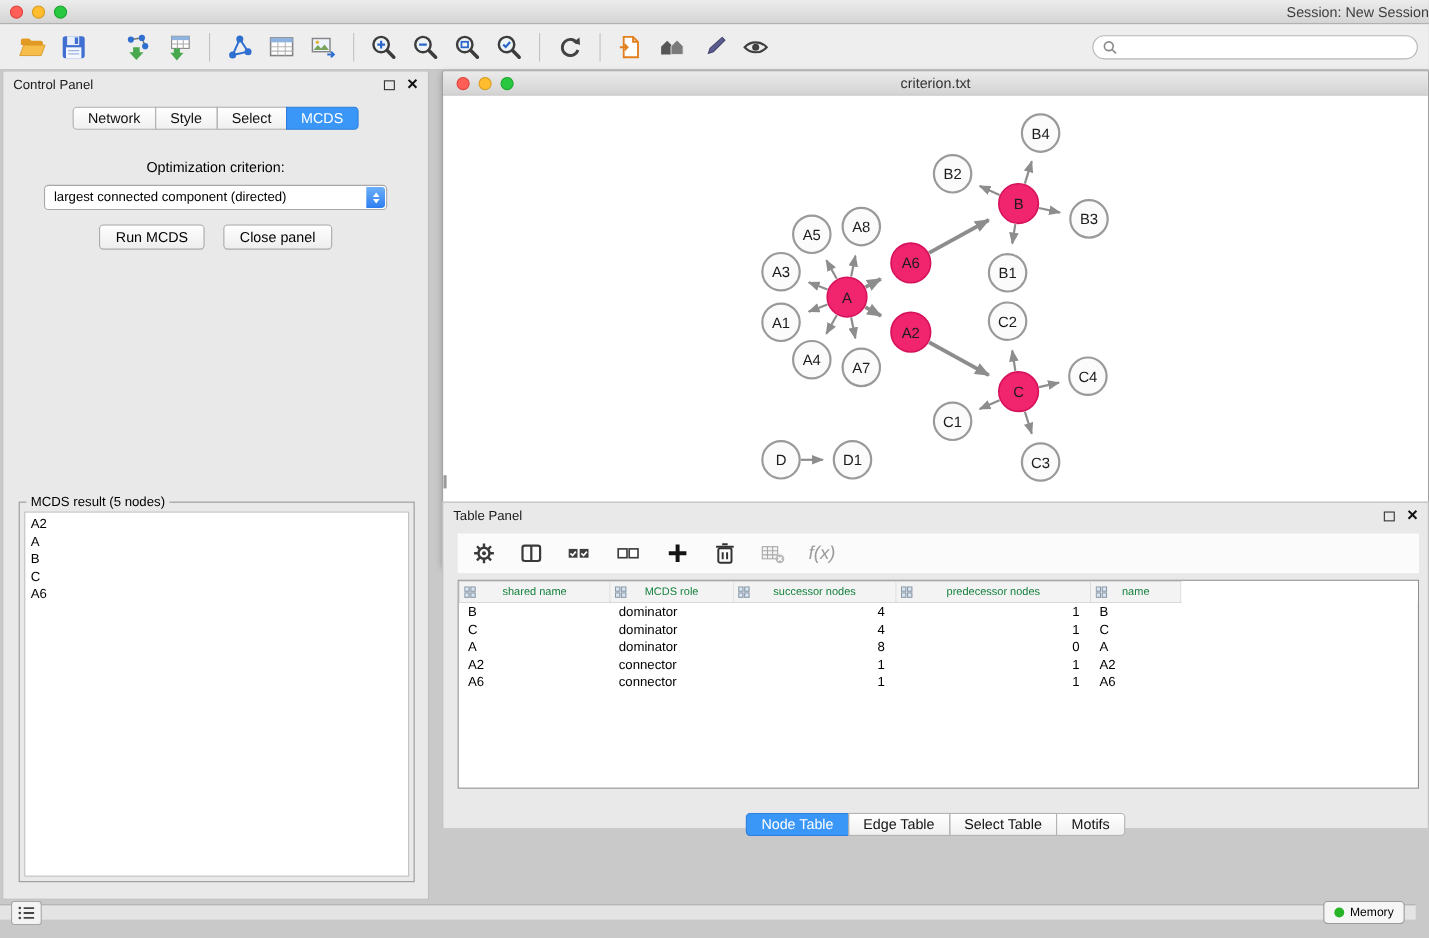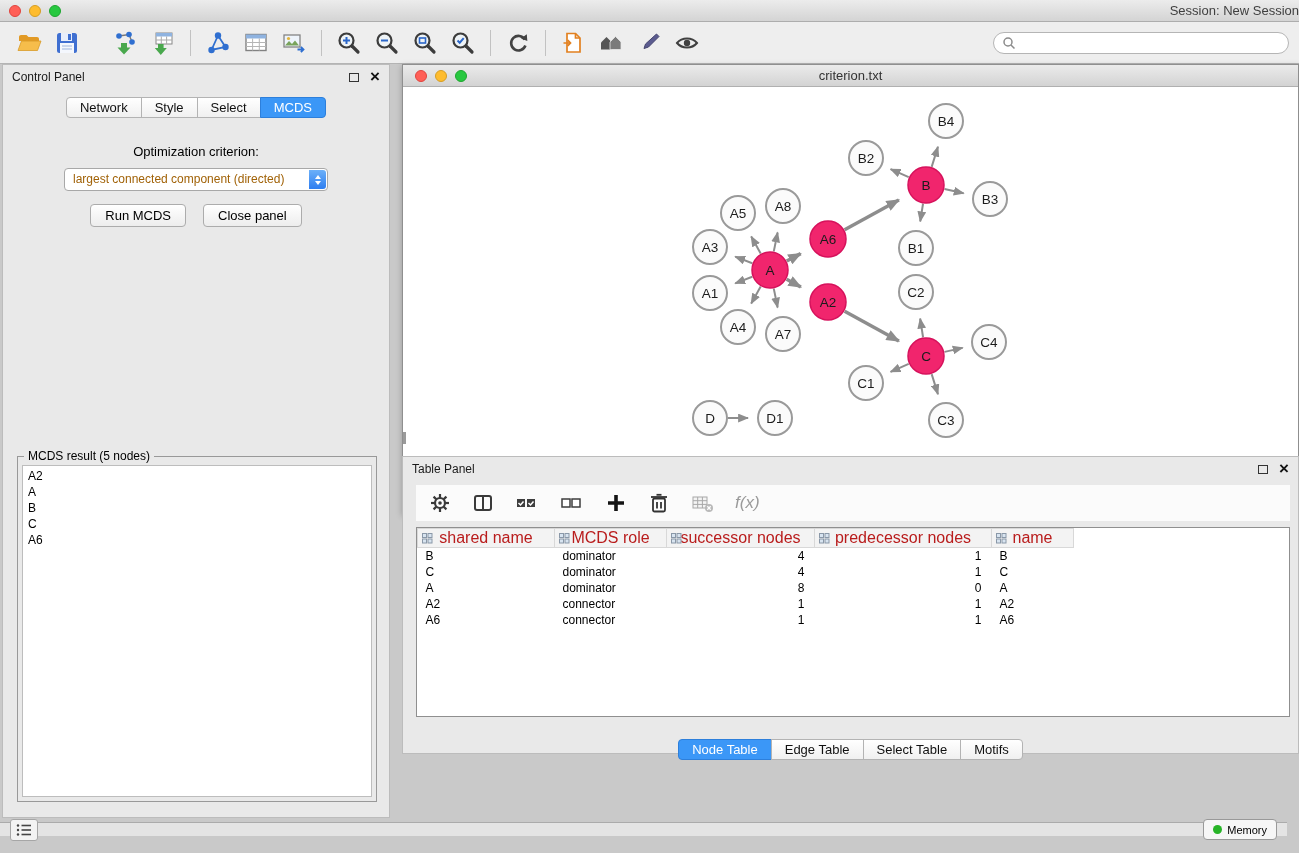--- a/index.html
+++ b/index.html
@@ -30,21 +30,21 @@
 
   
   .control-panel{position:absolute;left:2px;top:64px;width:388px;height:754px;background:#e9e9e9;border:1px solid #bcbcbc}
   .cp-tabs,.tp-tabs{display:flex;justify-content:center}
   .cp-tabs{margin-top:8px}
   .tab{font-size:13px;height:21px;line-height:19px;padding:0 13px;background:linear-gradient(#fff,#f0f0f0);border:1px solid #b3b3b3;margin-left:-1px;color:#111;font-family:"Liberation Sans",sans-serif}
   .tab:first-child{border-radius:4px 0 0 4px;margin-left:0}
   .tab:last-child{border-radius:0 4px 4px 0}
   .tab.active{background:var(--accent,#3b97f7);color:#fff;border-color:#2d7fdb}
   .opt-label{text-align:center;font-size:13px;margin-top:26px;color:#000}
-  .select{width:264px;height:23px;margin:9px auto 0;background:#fff;border:1px solid #a8a8a8;border-radius:4px;position:relative;font-size:12px;line-height:21px;padding-left:8px;color:#a16207}
+  .select{width:312px;height:23px;margin:9px auto 0;background:#fff;border:1px solid #a8a8a8;border-radius:4px;position:relative;font-size:12px;line-height:21px;padding-left:8px;color:#000000}
   .spin{position:absolute;right:1px;top:1px;bottom:1px;width:17px;background:linear-gradient(#6cb0f9,#2e7ef0);border-radius:0 3px 3px 0;display:flex;flex-direction:column;align-items:center;justify-content:center;gap:2px}
   .spin i{width:0;height:0;border-left:3.5px solid transparent;border-right:3.5px solid transparent;display:block}
   .spin .up{border-bottom:4px solid #fff}
   .spin .dn{border-top:4px solid #fff}
   .cp-buttons{display:flex;justify-content:center;gap:17px;margin-top:13px}
   .btn{height:23px;padding:0 14px;font-size:13px;background:linear-gradient(#fff,#ededed);border:1px solid #acacac;border-radius:4px;color:#000;font-family:"Liberation Sans",sans-serif}
   .mcds-box{position:absolute;left:14px;top:391px;width:360px;height:346px;border:1px solid #999}
   .mcds-legend{position:absolute;top:-8px;left:6px;background:#e9e9e9;padding:0 4px;font-size:12px;color:#000}
   .mcds-list{position:absolute;left:4px;right:4px;top:8px;bottom:4px;background:#fff;border:1px solid #bdbdbd;overflow:auto;padding:2px 0}
   .mcds-item{font-size:12px;padding:0 5px;line-height:16px;color:#000}
@@ -63,21 +63,21 @@
   .scroll-mark-v{position:absolute;left:0;top:345px;width:3px;height:12px;background:#9a9a9a}
   .scroll-mark-h{position:absolute;left:444px;bottom:0;width:12px;height:3px;background:#9a9a9a}
   .resize-grip{position:absolute;right:0;bottom:0;width:13px;height:13px;background:repeating-linear-gradient(135deg,transparent 0 3px,#b0b0b0 3px 4px)}
 
   
   .table-panel{position:absolute;left:402px;top:456px;width:897px;height:298px;background:#e9e9e9;border:1px solid #bcbcbc}
   .tp-toolbar{margin:4px 8px 0 13px;height:36px;background:#fbfbfb;display:flex;align-items:center;gap:19px;padding:0 12px}
   .fx-label{font-family:Liberation Sans, sans-serif;font-style:italic;font-size:17px;color:#9a9a9a}
   .tp-table-wrap{margin:6px 8px 0 13px;height:190px;background:#fff;border:1px solid #8f8f8f;overflow:hidden}
   table{border-collapse:collapse;width:100%;font-size:12px;table-layout:fixed}
-  th{background:#f3f3f3;border:1px solid #d8d8d8;height:19px;font-weight:normal;font-size:16px;position:relative;color:#b91c1c;font-family:"Liberation Sans",sans-serif}
+  th{background:#f3f3f3;border:1px solid #d8d8d8;height:19px;font-weight:normal;font-size:10px;position:relative;color:#15803d;font-family:"Liberation Sans",sans-serif}
   th .hicon{position:absolute;left:4px;top:4px}
   td{height:16px;padding:0 8px;color:#000;overflow:hidden;white-space:nowrap}
   td.num{text-align:right;padding-right:10px}
   .tp-tabs{margin-top:22px}
 
   
   .statusbar{position:absolute;left:0;right:12px;top:822px;height:14px;background:#e4e4e4;border-top:1px solid #ababab;display:flex;align-items:center;padding:0 10px}
   .sb-list-btn{width:28px;height:22px;border:1px solid #a6a6a6;border-radius:3px;background:#f3f3f3;display:flex;align-items:center;justify-content:center}
   .memory-btn{margin-left:auto;height:21px;border:1px solid #999;border-radius:4px;background:#f6f6f6;display:flex;align-items:center;gap:5px;padding:0 9px;font-size:11px;color:#000}
   .memory-dot{width:9px;height:9px;border-radius:50%;background:var(--memgreen,#27b427)}

